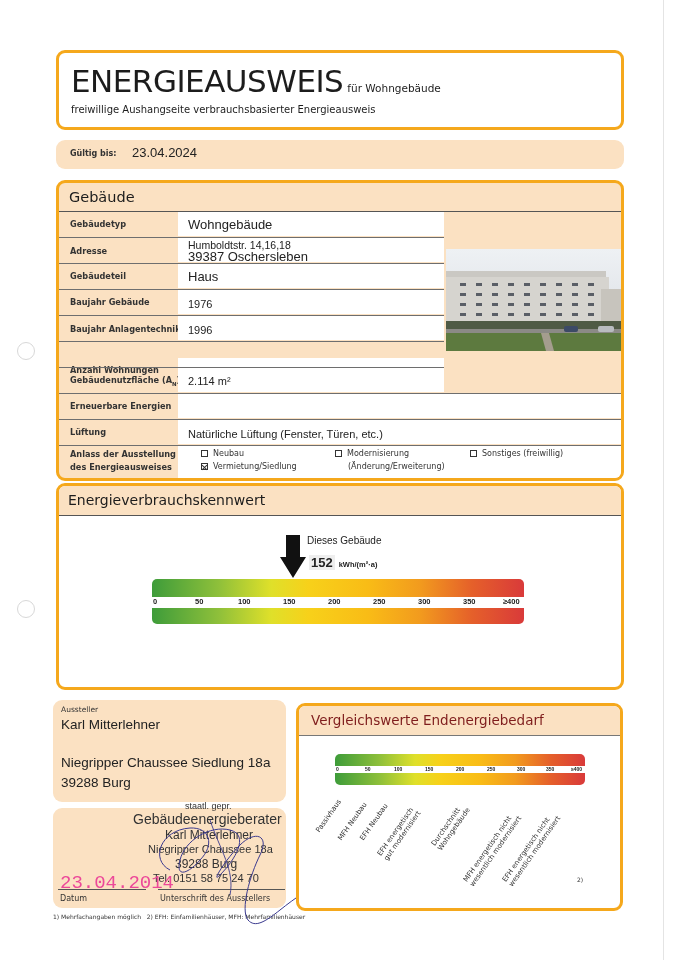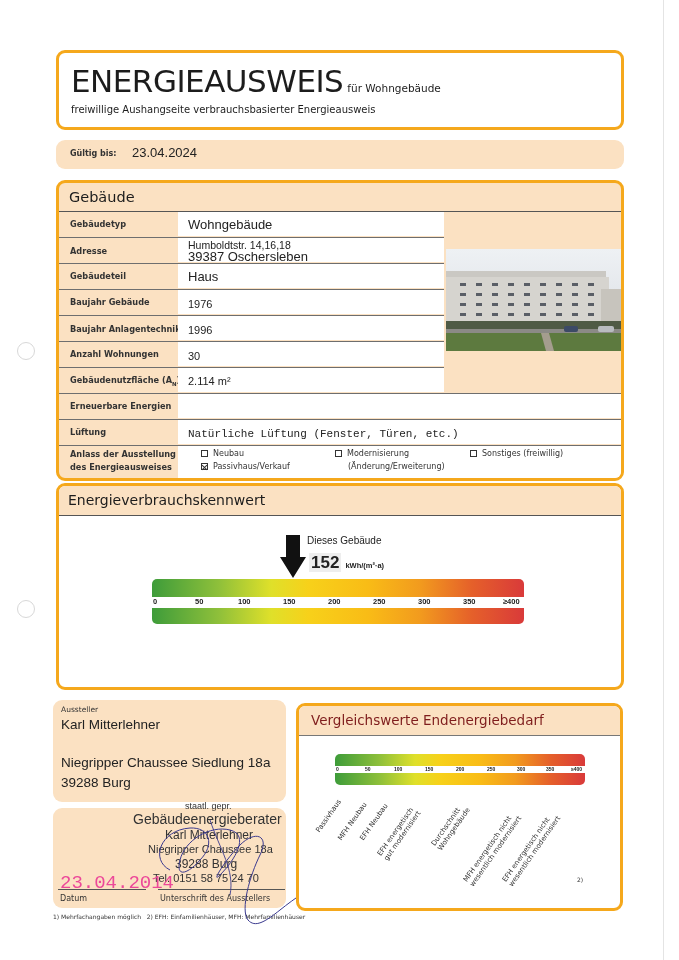--- a/index.html
+++ b/index.html
@@ -44,21 +44,21 @@
   .kennwert-title { position: absolute; left: 9px; top: 6px; font-size: 14px; color: #1c1c1c; }
 
   .scale { position: absolute; border-radius: 5px; overflow: hidden; }
   .scale .grad { position: absolute; left: 0; width: 100%; background: linear-gradient(to right, #3e9c3a 0%, #8fc03a 18%, #dfe02a 32%, #f7d11a 42%, #f9bc16 58%, #f29b1e 72%, #e5602a 86%, #d93a3a 100%); }
   .scale .band { position: absolute; left: 0; width: 100%; background: #fff; }
   .tick { position: absolute; font-family: "Liberation Sans", sans-serif; font-weight: bold; color: #222; white-space: nowrap; }
 
   .arrow { position: absolute; left: 280px; top: 535px; width: 26px; height: 43px; }
   .dieses { position: absolute; left: 307px; top: 535px; font-family: "Liberation Sans", sans-serif; font-size: 10px; font-weight: normal; color: #222; }
   .value-wrap { position: absolute; left: 309px; top: 553px; font-family: "Liberation Sans", sans-serif; color: #222; white-space: nowrap; }
-  .value-num { font-size: 17px; font-weight: bold; background: #eee; padding: 0 2px; }
+  .value-num { font-size: 13px; font-weight: bold; background: #eee; padding: 0 2px; }
   .value-unit { font-size: 7.5px; font-weight: bold; margin-left: 4px; }
 
   
   .aussteller { position: absolute; left: 53px; top: 700px; width: 233px; height: 102px; background: #fbe1c2; border-radius: 9px; }
   .auss-label { position: absolute; left: 8px; top: 5px; font-size: 7.5px; color: #333; }
   .auss-name { position: absolute; left: 8px; top: 17px; font-family: "Liberation Sans", sans-serif; font-size: 13.5px; color: #222; }
   .auss-street { position: absolute; left: 8px; top: 55px; font-family: "Liberation Sans", sans-serif; font-size: 13.5px; color: #222; }
   .auss-city { position: absolute; left: 8px; top: 75px; font-family: "Liberation Sans", sans-serif; font-size: 13.5px; color: #222; }
 
   
@@ -134,21 +134,21 @@
   <div class="row-sep" style="top:132px; width:385px;"></div>
 
   <div class="row" style="top:133px; width:568px;">
     <span class="row-label" style="top:7px;"><span>Baujahr Anlagentechnik</span><sup style="font-size:5.5px;">1)</sup></span>
     <div class="row-value" style="width:266px;">
         <span style="top:8px; font-size:11px;">1996</span>
       </div>
   </div>
   <div class="row-sep" style="top:158px; width:385px;"></div>
 
-  <div class="row" style="top:159px; width:568px;">
+  <div class="row" style="top:175px; width:568px;">
     <span class="row-label" style="top:7px;">Anzahl Wohnungen</span>
     <div class="row-value" style="width:266px;">
         <span style="top:8px; font-size:11px;">30</span>
       </div>
   </div>
   <div class="row-sep" style="top:184px; width:385px;"></div>
 
   <div class="row" style="top:185px; width:568px;">
     <span class="row-label" style="top:7px;"><span>Gebäudenutzfläche (A</span><sub style="font-size:5.5px;">N</sub><span>)</span></span>
     <div class="row-value" style="width:266px;">
@@ -161,31 +161,31 @@
     <span class="row-label" style="top:7px;">Erneuerbare Energien</span>
     <div class="row-value" style="width:449px;">
         <span style="top:7px; font-size:11px;"></span>
       </div>
   </div>
   <div class="row-sep" style="top:236px; width:568px;"></div>
 
   <div class="row" style="top:237px; width:568px;">
     <span class="row-label" style="top:7px;">Lüftung</span>
     <div class="row-value" style="width:449px;">
-        <span style="top:8px; font-size:11px;font-family:Liberation Mono, monospace;">Natürliche Lüftung (Fenster, Türen, etc.)</span>
+        <span style="top:8px; font-size:11px;">Natürliche Lüftung (Fenster, Türen, etc.)</span>
       </div>
   </div>
   <div class="row-sep" style="top:262px; width:568px;"></div>
 
   <div class="row" style="top:263px; width:568px; height:35px;">
     <span class="row-label" style="top:3px;">Anlass der Ausstellung</span>
     <span class="row-label" style="top:16px;">des Energieausweises</span>
     <div class="row-value" style="width:449px; height:34px;"></div>
     <span class="check-label" style="left:126px; top:3px;"><span class="cb"></span><span>Neubau</span></span>
-    <span class="check-label" style="left:126px; top:16px;"><span class="cb x"></span><span>Passivhaus/Verkauf</span></span>
+    <span class="check-label" style="left:126px; top:16px;"><span class="cb x"></span><span>Vermietung/Siedlung</span></span>
     <span class="check-label" style="left:260px; top:3px;"><span class="cb"></span><span>Modernisierung</span></span>
     <span class="check-label" style="left:273px; top:16px;">(Änderung/Erweiterung)</span>
     <span class="check-label" style="left:395px; top:3px;"><span class="cb"></span><span>Sonstiges (freiwillig)</span></span>
   </div>
 
   <div class="photo">
     <svg width="177" height="102" viewBox="0 0 177 102" xmlns="http://www.w3.org/2000/svg">
       <defs>
         <linearGradient id="sky" x1="0" y1="0" x2="0" y2="1">
           <stop offset="0" stop-color="#eef1f4"></stop>

